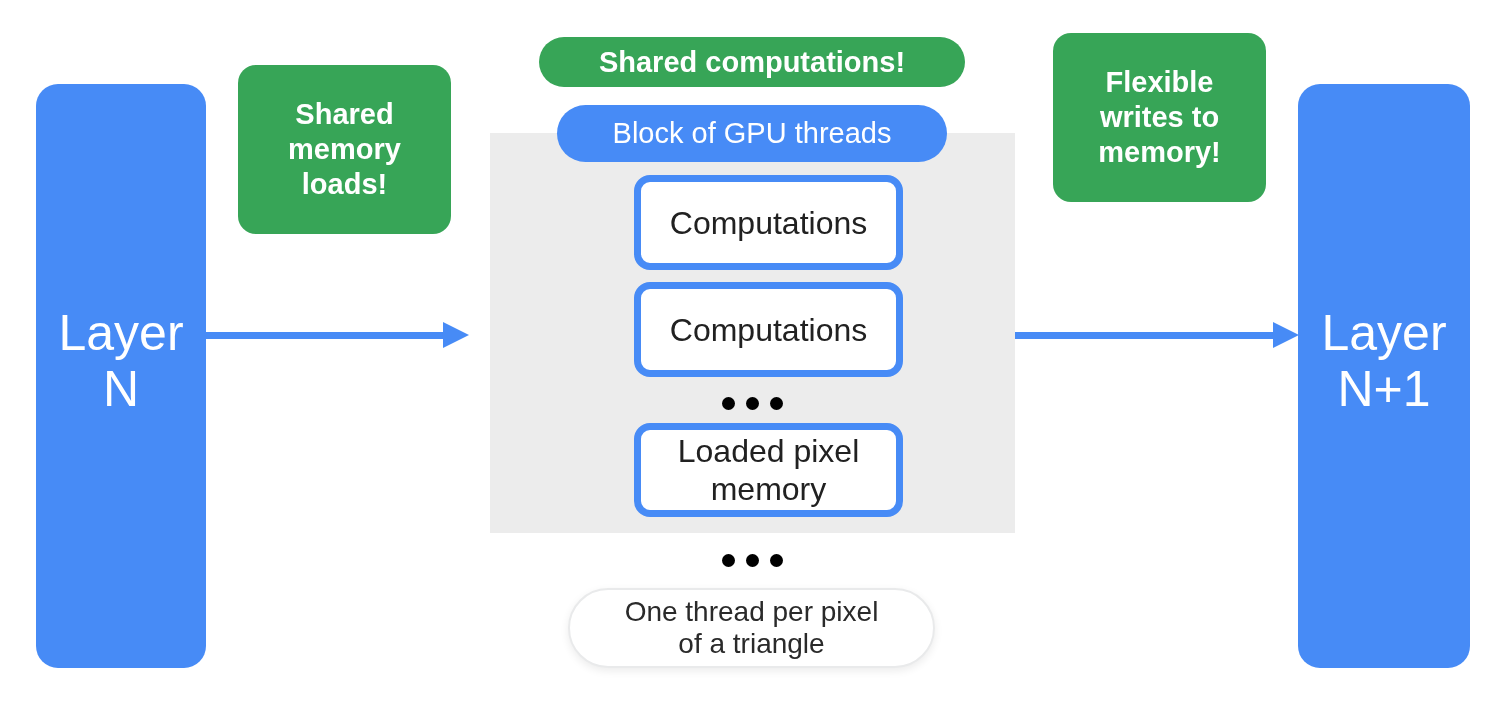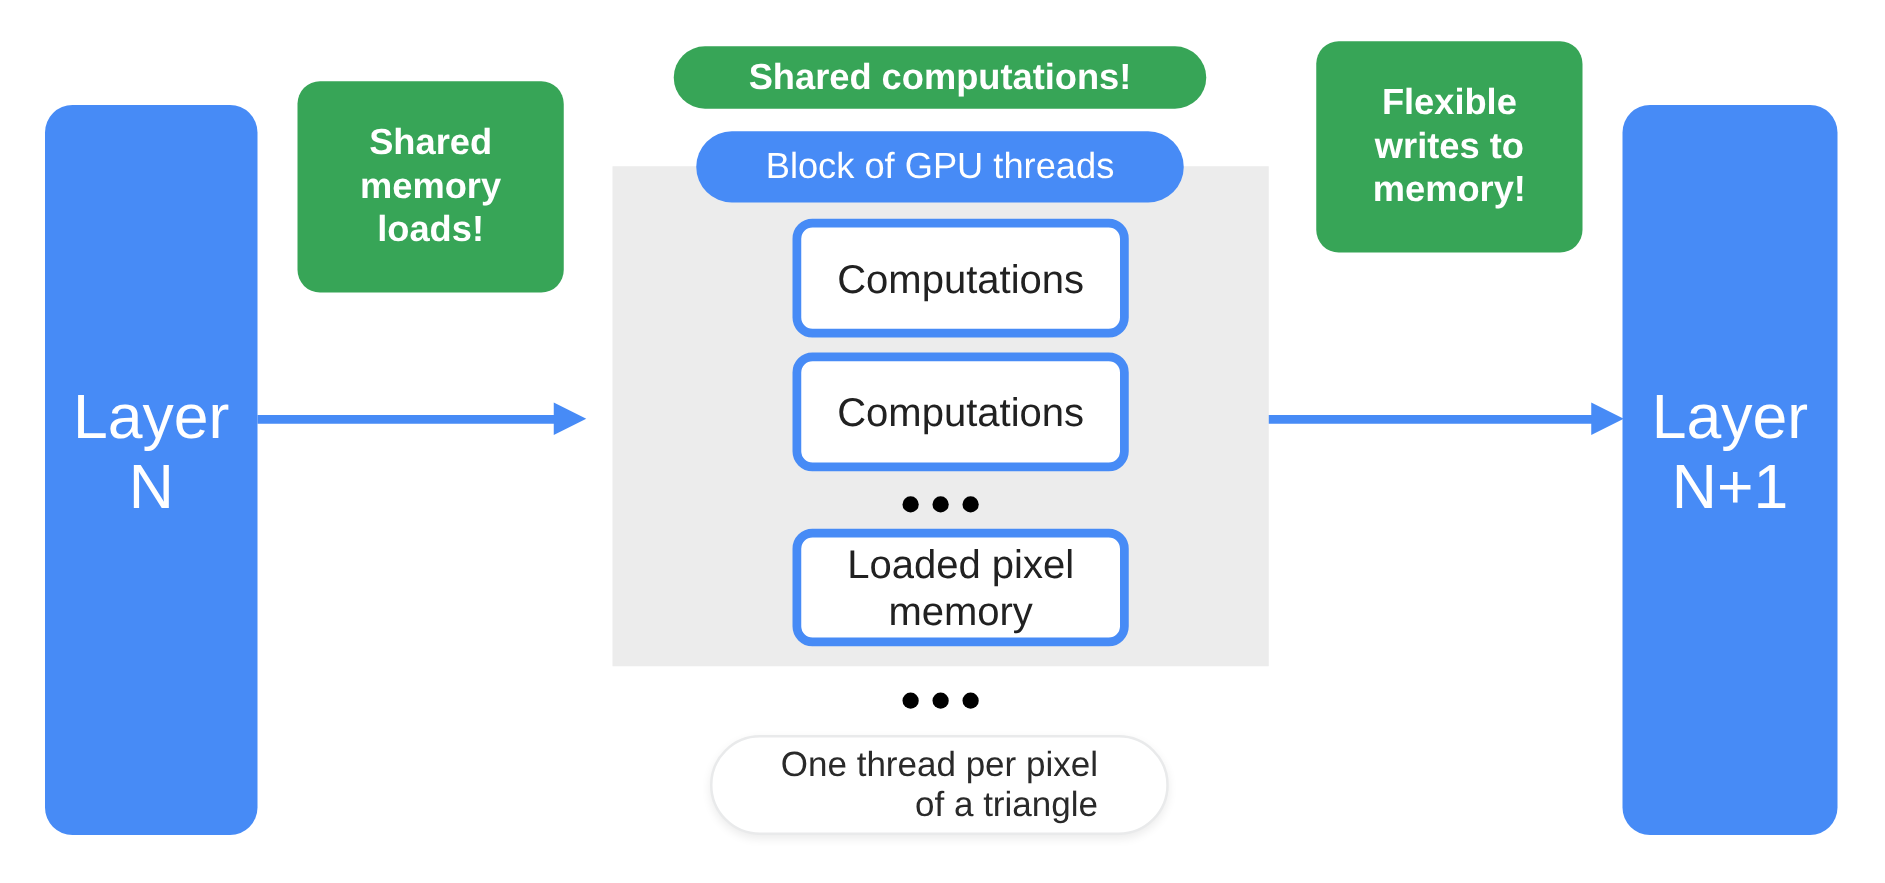--- a/index.html
+++ b/index.html
@@ -44,21 +44,21 @@
 
   .dots{position:absolute;left:618px;width:269px;height:26px;display:flex;align-items:center;justify-content:center;gap:11px;z-index:1;}
   .dots.inner{top:390px;}
   .dots.outer{top:547px;}
   .dot{width:13px;height:13px;border-radius:50%;background:#000;}
 
   
   .footnote-pill{position:absolute;left:568px;top:588px;width:367px;height:80px;border-radius:40px;
     background:var(--white);border:2px solid var(--pill-border);box-shadow:0 3px 8px rgba(0,0,0,0.08);
     color:#2A2A2A;font-size:28px;line-height:32px;display:flex;align-items:center;justify-content:center;
-    text-align:right;white-space:pre-line;}
+    text-align:center;white-space:pre-line;}
 
   
   .arrow{position:absolute;height:26px;top:322px;}
   .arrow-line{position:absolute;top:10px;left:0;height:7px;background:var(--blue);}
   .arrow-head{position:absolute;top:0;width:0;height:0;border-top:13px solid transparent;
     border-bottom:13px solid transparent;border-left:26px solid var(--blue);}
   .arrow.a-left{left:206px;width:263px;}
   .arrow.a-left .arrow-line{width:239px;}
   .arrow.a-left .arrow-head{left:237px;}
   .arrow.a-right{left:1015px;width:284px;}

